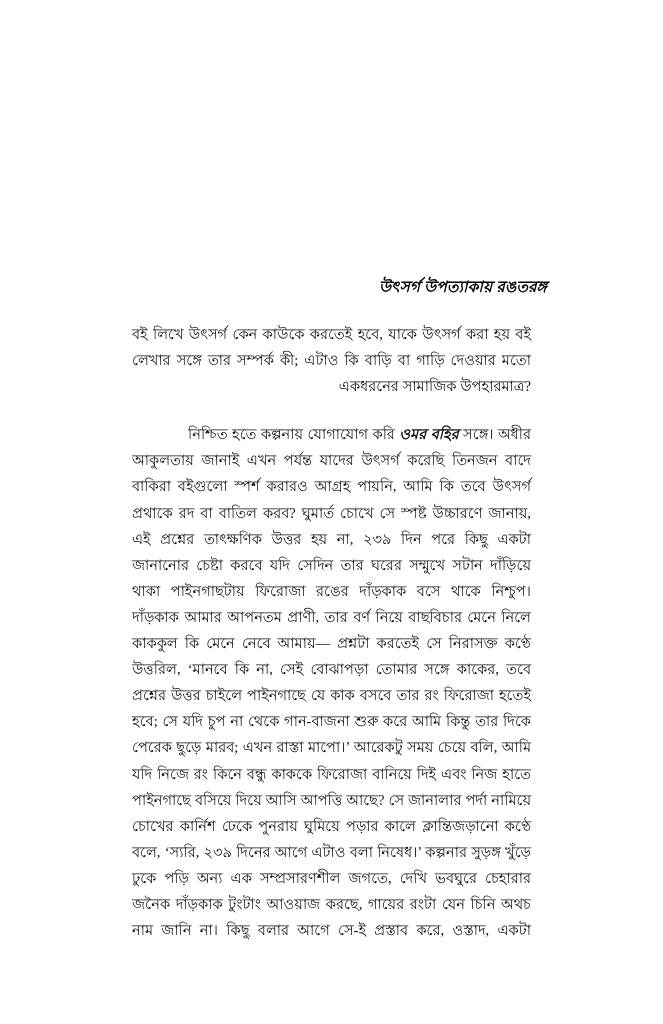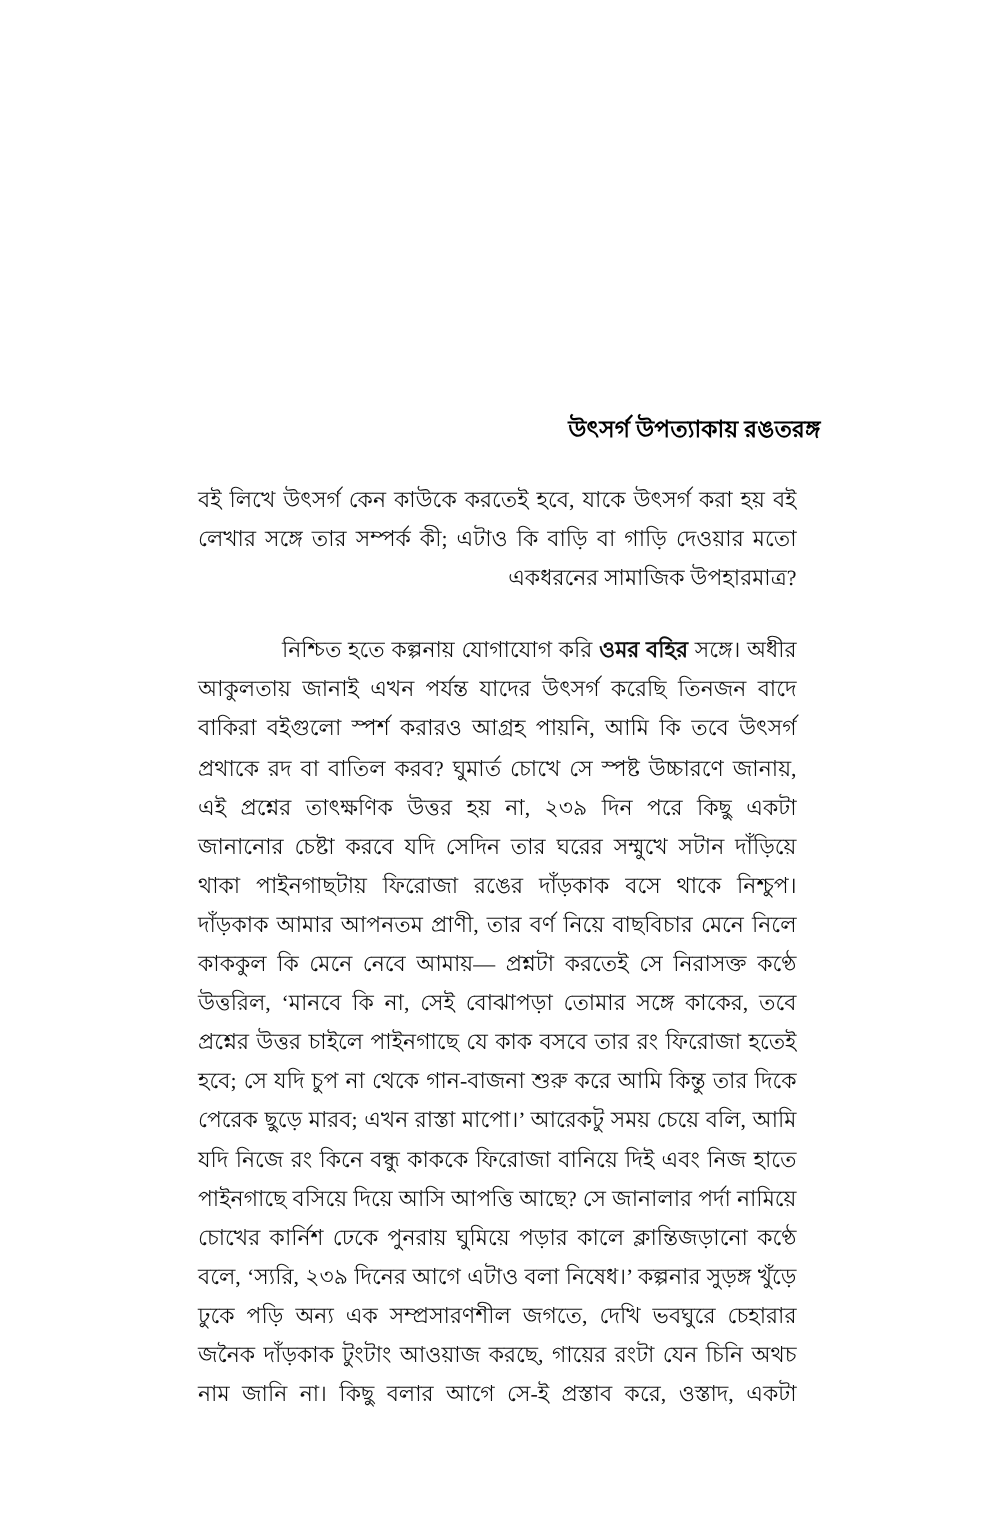--- a/index.html
+++ b/index.html
@@ -35,20 +35,21 @@
   }
 
   .chapter-title {
     font-size: 15.5px;
     font-weight: bold;
     text-align: right;
     line-height: 22px;
     margin: 0 0 23px 0;
     letter-spacing: 0.1px;
     color: #000000;
+    font-style: italic;
   }
 
   .para {
     margin: 16px;
     font-size: 14.6px;
     line-height: 26.1px;
     text-align: justify;
     text-justify: inter-word;
     color: #111111;
     word-spacing: 0.2px;
@@ -67,20 +68,21 @@
     margin-top: 22px;
   }
 
   .para-indent {
     display: inline-block;
     width: 56px;
   }
 
   .bold-name {
     font-weight: bold;
+    font-style: italic;
   }
 
   
   .bn {
     font-family: "Liberation Serif", "DejaVu Serif", serif;
   }
 </style>
 </head>
 <body>
 

